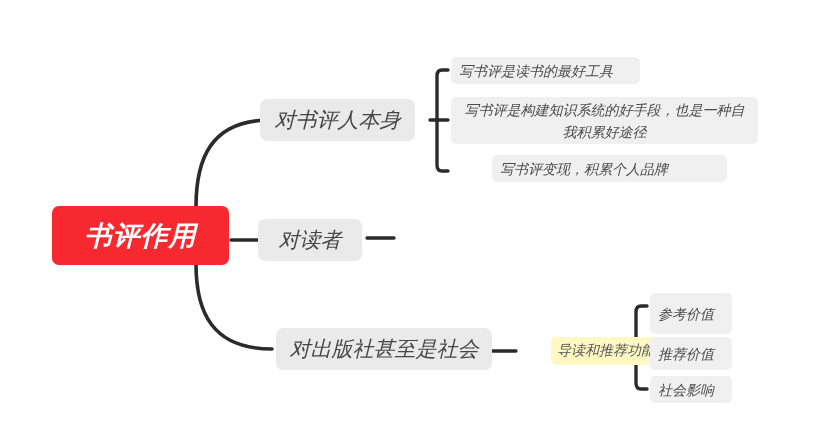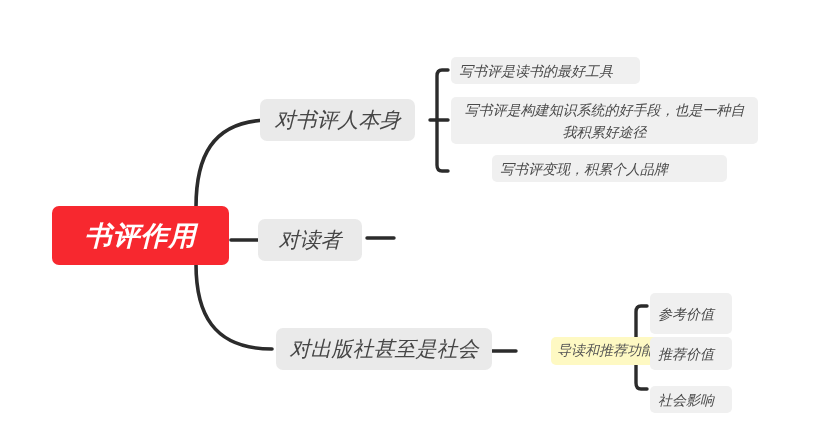--- a/index.html
+++ b/index.html
@@ -93,21 +93,21 @@
   }
   .leaf-a1 { left: 451px; top: 57px;  width: 189px; height: 27px; }
   .leaf-a2 {
     left: 451px; top: 97px; width: 307px; height: 47px;
     align-items: center; white-space: normal; text-align: center;
   }
   .leaf-a3 { left: 451px; top: 155px; width: 235px; height: 27px; margin-left: 41px; }
   .leaf-b1 { left: 398px; top: 224px; width: 253px; height: 27px; }
   .leaf-c1 { left: 650px; top: 293px; width: 82px; height: 41px; }
   .leaf-c2 { left: 650px; top: 337px; width: 82px; height: 33px; }
-  .leaf-c3 { left: 650px; top: 376px; width: 82px; height: 27px; margin-top: 10px; }
+  .leaf-c3 { left: 650px; top: 376px; width: 82px; height: 27px; }
 </style>
 </head>
 <body>
 
 <div id="canvas">
 
   <svg id="connectors" viewBox="0 0 821 441" xmlns="http://www.w3.org/2000/svg">
     <g fill="none" stroke="#2B2B2B" stroke-width="3.6" stroke-linecap="round" stroke-linejoin="round">
 
       <path d="M 196 207 C 196 160, 210 120, 270 120"></path>

